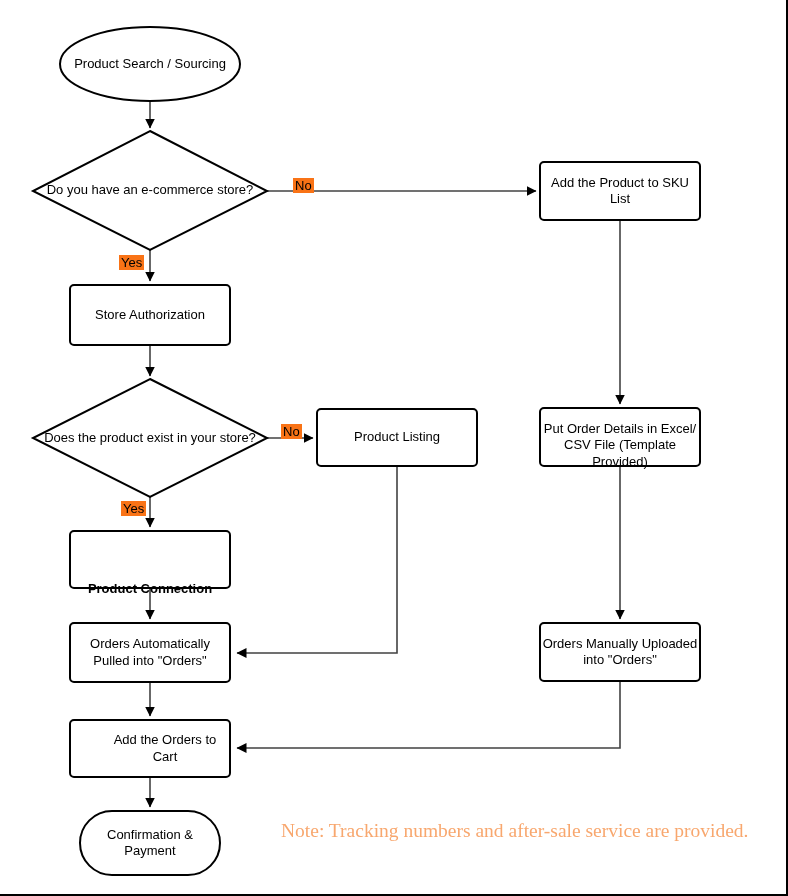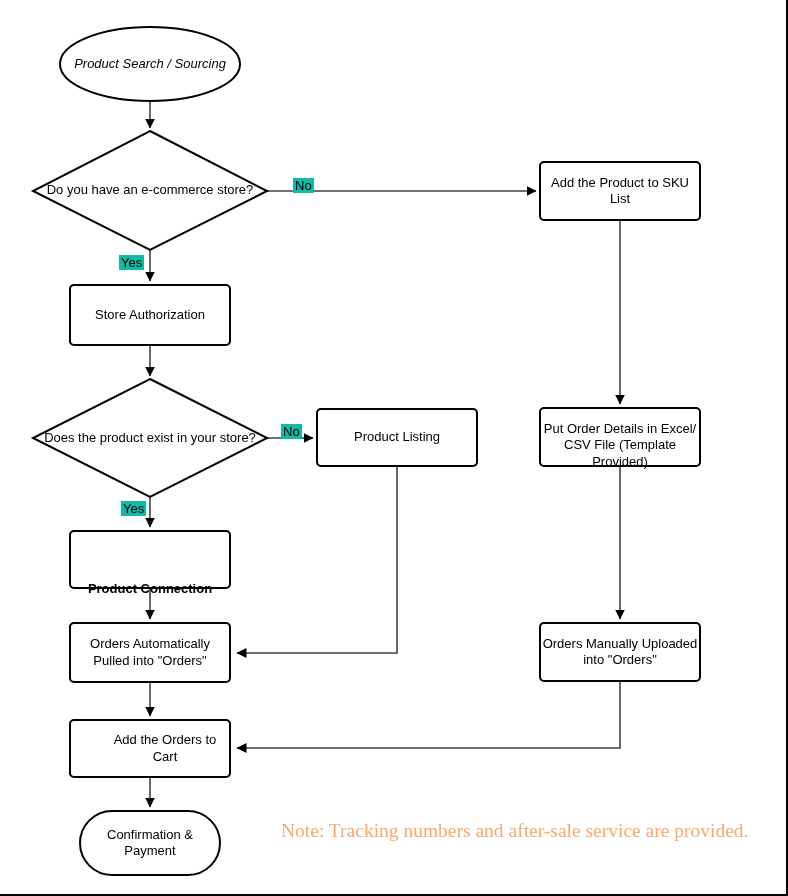--- a/index.html
+++ b/index.html
@@ -19,21 +19,21 @@
     display:flex;align-items:center;justify-content:center;
     text-align:center;
     font-size:13px;color:#000;line-height:1.25;
     box-sizing:border-box;
     cursor:default;
   }
   .node.box{padding:0 2px;}
   .edge-label{
     position:absolute;
     font-size:13px;color:#000;
-    background:#14b8a6;
+    background:#f97316;
     padding:0 2px;
   }
   .note{
     position:absolute;
     left:281px;top:820px;
     width:500px;
     font-family:"Liberation Serif", serif;
     font-size:19.5px;
     color:#F8A76E;
     white-space:nowrap;
@@ -76,21 +76,21 @@
       <rect x="317" y="409" width="160" height="57" rx="4"></rect>
       <rect x="540" y="408" width="160" height="58" rx="4"></rect>
       <rect x="70" y="531" width="160" height="57" rx="4"></rect>
       <rect x="70" y="623" width="160" height="59" rx="4"></rect>
       <rect x="540" y="623" width="160" height="58" rx="4"></rect>
       <rect x="70" y="720" width="160" height="57" rx="4"></rect>
       <rect x="80" y="811" width="140" height="64" rx="32"></rect>
     </g>
   </svg>
 
-  <div class="node" style="left:60px;top:27px;width:180px;height:74px;font-style:italic;">Product Search / Sourcing</div>
+  <div class="node" style="left:60px;top:27px;width:180px;height:74px;">Product Search / Sourcing</div>
 
   <div class="node" style="left:33px;top:131px;width:234px;height:119px;">Do you have an e-commerce store?</div>
 
   <div class="node box" style="left:540px;top:162px;width:160px;height:58px;border-radius:14px;">Add the Product to SKU List</div>
 
   <div class="node box" style="left:70px;top:285px;width:160px;height:60px;">Store Authorization</div>
 
   <div class="node" style="left:33px;top:379px;width:234px;height:118px;">Does the product exist in your store?</div>
 
   <div class="node box" style="left:317px;top:409px;width:160px;height:57px;border-radius:18px;">Product Listing</div>

